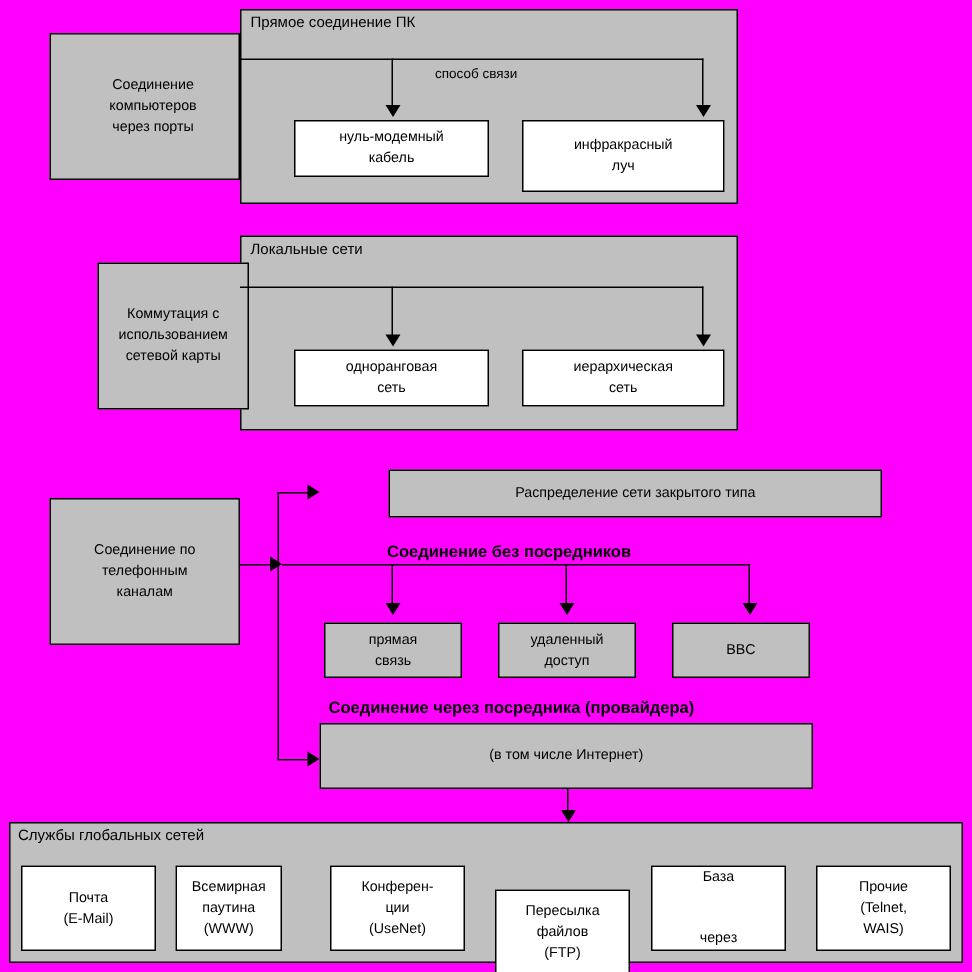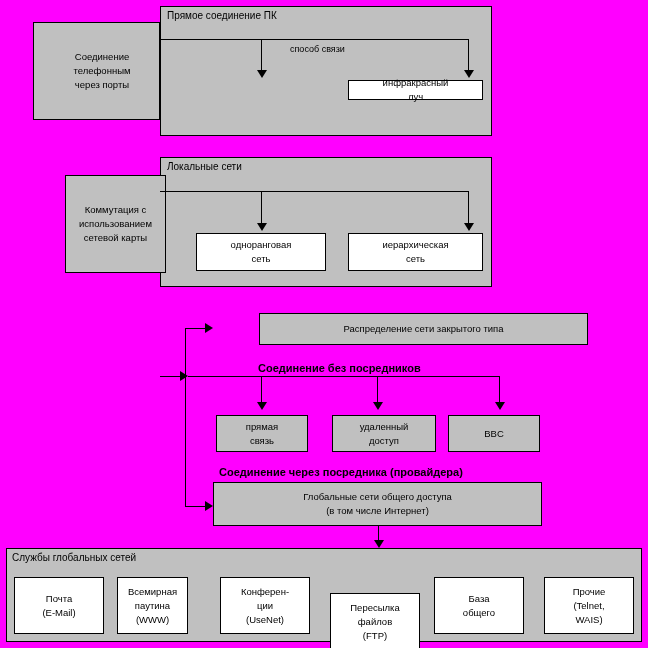--- a/index.html
+++ b/index.html
@@ -72,33 +72,37 @@
 </head>
 <body>
 
 <div id="stage">
 
   <div class="panel" style="left:160px;top:6px;width:332px;height:130px;"></div>
   <div class="panel-title" style="left:167px;top:10px;">Прямое соединение ПК</div>
 
   <div class="box gray" style="left:33px;top:22px;width:127px;height:98px;padding-left:11px;">
     <span class="ln">Соединение</span>
-    <span class="ln">телефонным</span>
+    <span class="ln">компьютеров</span>
     <span class="ln">через порты</span>
   </div>
 
   <div class="hline" style="left:160px;top:39px;width:309px;"></div>
   <div class="vline" style="left:261px;top:39px;height:33px;"></div>
   <div class="vline" style="left:468px;top:39px;height:33px;"></div>
   <div class="arrow-down" style="left:257px;top:70px;"></div>
   <div class="arrow-down" style="left:464px;top:70px;"></div>
 
   <div class="edge-label" style="left:290px;top:44px;">способ связи</div>
 
-  <div class="box white" style="left:348px;top:80px;width:135px;height:20px;">
+  <div class="box white" style="left:196px;top:80px;width:130px;height:38px;">
+    <span class="ln">нуль-модемный</span>
+    <span class="ln">кабель</span>
+  </div>
+  <div class="box white" style="left:348px;top:80px;width:135px;height:48px;">
     <span class="ln">инфракрасный</span>
     <span class="ln">луч</span>
   </div>
 
   <div class="panel" style="left:160px;top:157px;width:332px;height:130px;"></div>
   <div class="panel-title" style="left:167px;top:161px;">Локальные сети</div>
 
   <div class="box gray" style="left:33px;top:175px;width:101px;height:98px;margin-left:32px;">
     <span class="ln">Коммутация с</span>
     <span class="ln">использованием</span>
@@ -113,20 +117,25 @@
 
   <div class="box white" style="left:196px;top:233px;width:130px;height:38px;">
     <span class="ln">одноранговая</span>
     <span class="ln">сеть</span>
   </div>
   <div class="box white" style="left:348px;top:233px;width:135px;height:38px;">
     <span class="ln">иерархическая</span>
     <span class="ln">сеть</span>
   </div>
 
+  <div class="box gray" style="left:33px;top:332px;width:127px;height:98px;">
+    <span class="ln">Соединение по</span>
+    <span class="ln">телефонным</span>
+    <span class="ln">каналам</span>
+  </div>
 
   <div class="hline" style="left:160px;top:376px;width:25px;"></div>
   <div class="vline" style="left:185px;top:328px;height:178px;"></div>
 
   <div class="hline" style="left:185px;top:328px;width:25px;"></div>
   <div class="arrow-right" style="left:205px;top:323px;"></div>
 
   <div class="box gray" style="left:213px;top:313px;width:329px;height:32px;margin-left:46px;">
     <span class="ln">Распределение сети закрытого типа</span>
   </div>
@@ -139,35 +148,34 @@
   <div class="arrow-down" style="left:257px;top:402px;"></div>
   <div class="arrow-down" style="left:373px;top:402px;"></div>
   <div class="arrow-down" style="left:495px;top:402px;"></div>
 
   <div class="edge-label bold" style="left:258px;top:363px;">Соединение без посредников</div>
 
   <div class="box gray" style="left:216px;top:415px;width:92px;height:37px;">
     <span class="ln">прямая</span>
     <span class="ln">связь</span>
   </div>
-  <div class="box gray" style="left:332px;top:415px;width:104px;height:37px;">
+  <div class="box gray" style="left:332px;top:415px;width:92px;height:37px;">
     <span class="ln">удаленный</span>
     <span class="ln">доступ</span>
   </div>
   <div class="box gray" style="left:448px;top:415px;width:92px;height:37px;">
     <span class="ln">BBC</span>
   </div>
 
   <div class="edge-label bold" style="left:219px;top:467px;">Соединение через посредника (провайдера)</div>
 
   <div class="hline" style="left:185px;top:506px;width:25px;"></div>
   <div class="arrow-right" style="left:205px;top:501px;"></div>
 
   <div class="box gray" style="left:213px;top:482px;width:329px;height:44px;">
-    <span class="ln">Глобальные сети общего доступа</span>
     <span class="ln">(в том числе Интернет)</span>
   </div>
 
   <div class="vline" style="left:378px;top:526px;height:20px;"></div>
   <div class="arrow-down" style="left:374px;top:540px;"></div>
 
   <div class="panel" style="left:6px;top:548px;width:636px;height:94px;"></div>
   <div class="panel-title" style="left:12px;top:552px;">Службы глобальных сетей</div>
 
   <div class="box white" style="left:14px;top:577px;width:90px;height:57px;">
@@ -182,23 +190,23 @@
   <div class="box white" style="left:220px;top:577px;width:90px;height:57px;">
     <span class="ln">Конферен-</span>
     <span class="ln">ции</span>
     <span class="ln">(UseNet)</span>
   </div>
   <div class="box white" style="left:330px;top:577px;width:90px;height:57px;margin-top:16px;">
     <span class="ln">Пересылка</span>
     <span class="ln">файлов</span>
     <span class="ln">(FTP)</span>
   </div>
-  <div class="box white" style="left:434px;top:577px;width:90px;height:57px;">
+  <div class="box white" style="left:434px;top:577px;width:90px;height:57px;justify-content:space-between;">
     <span class="ln">База</span>
-    <span class="ln">общего</span>
+    <span class="ln">через</span>
   </div>
   <div class="box white" style="left:544px;top:577px;width:90px;height:57px;">
     <span class="ln">Прочие</span>
     <span class="ln">(Telnet,</span>
     <span class="ln">WAIS)</span>
   </div>
 
 </div>
 
 </body></html>

